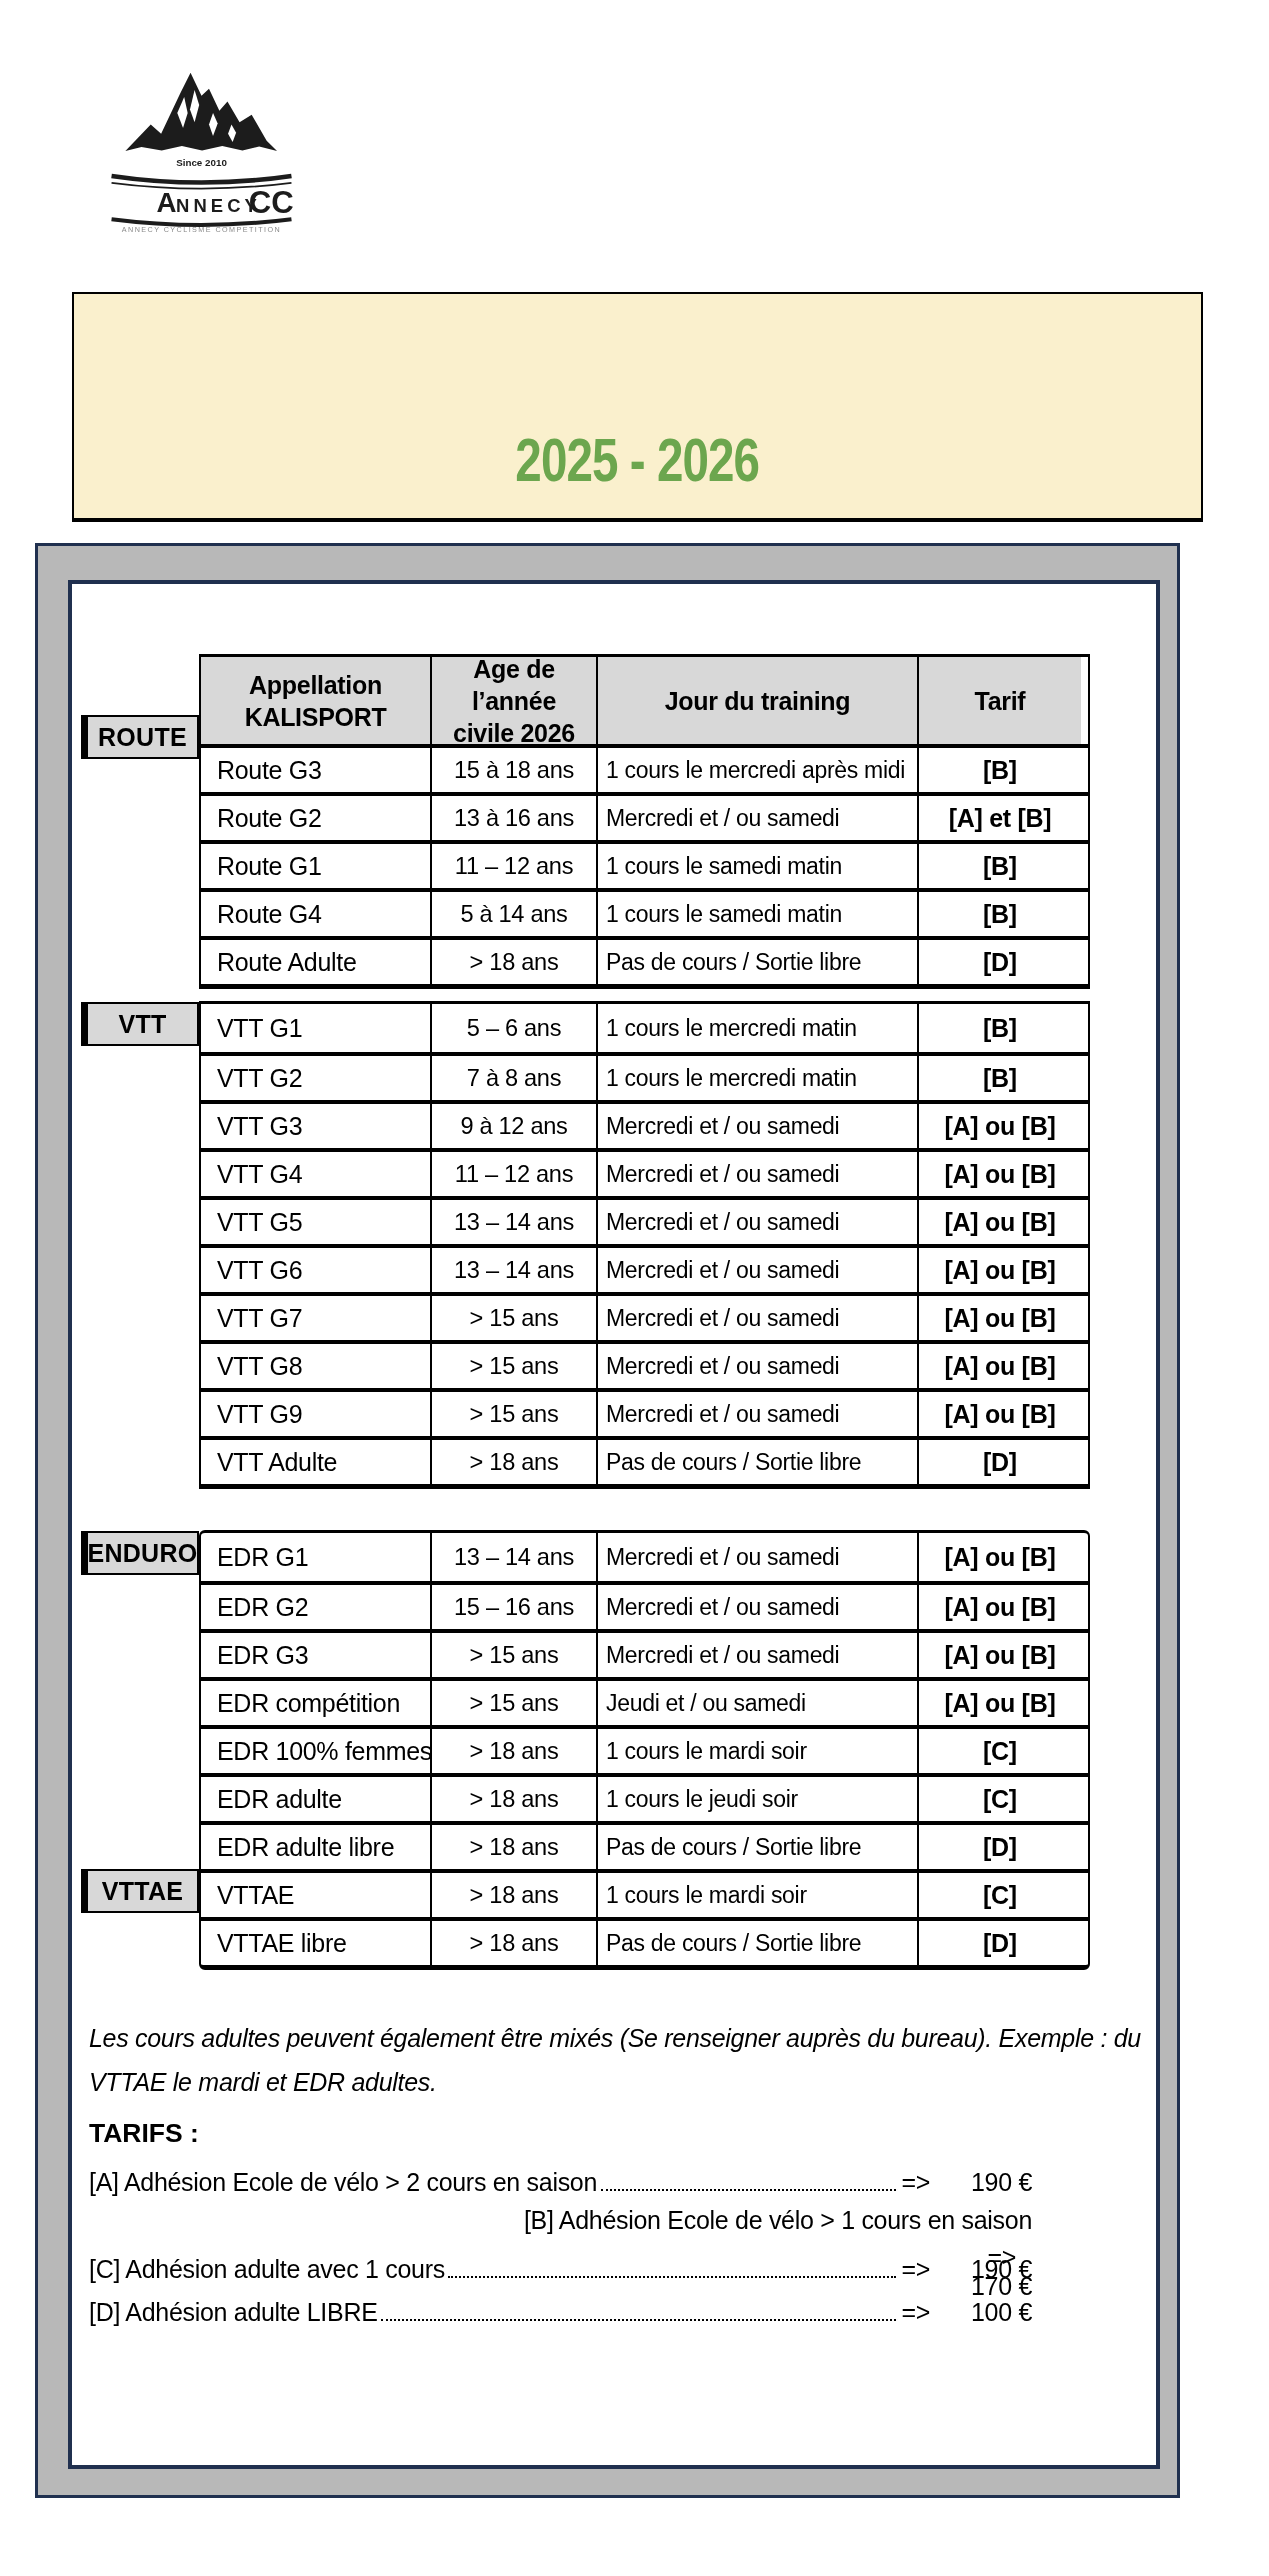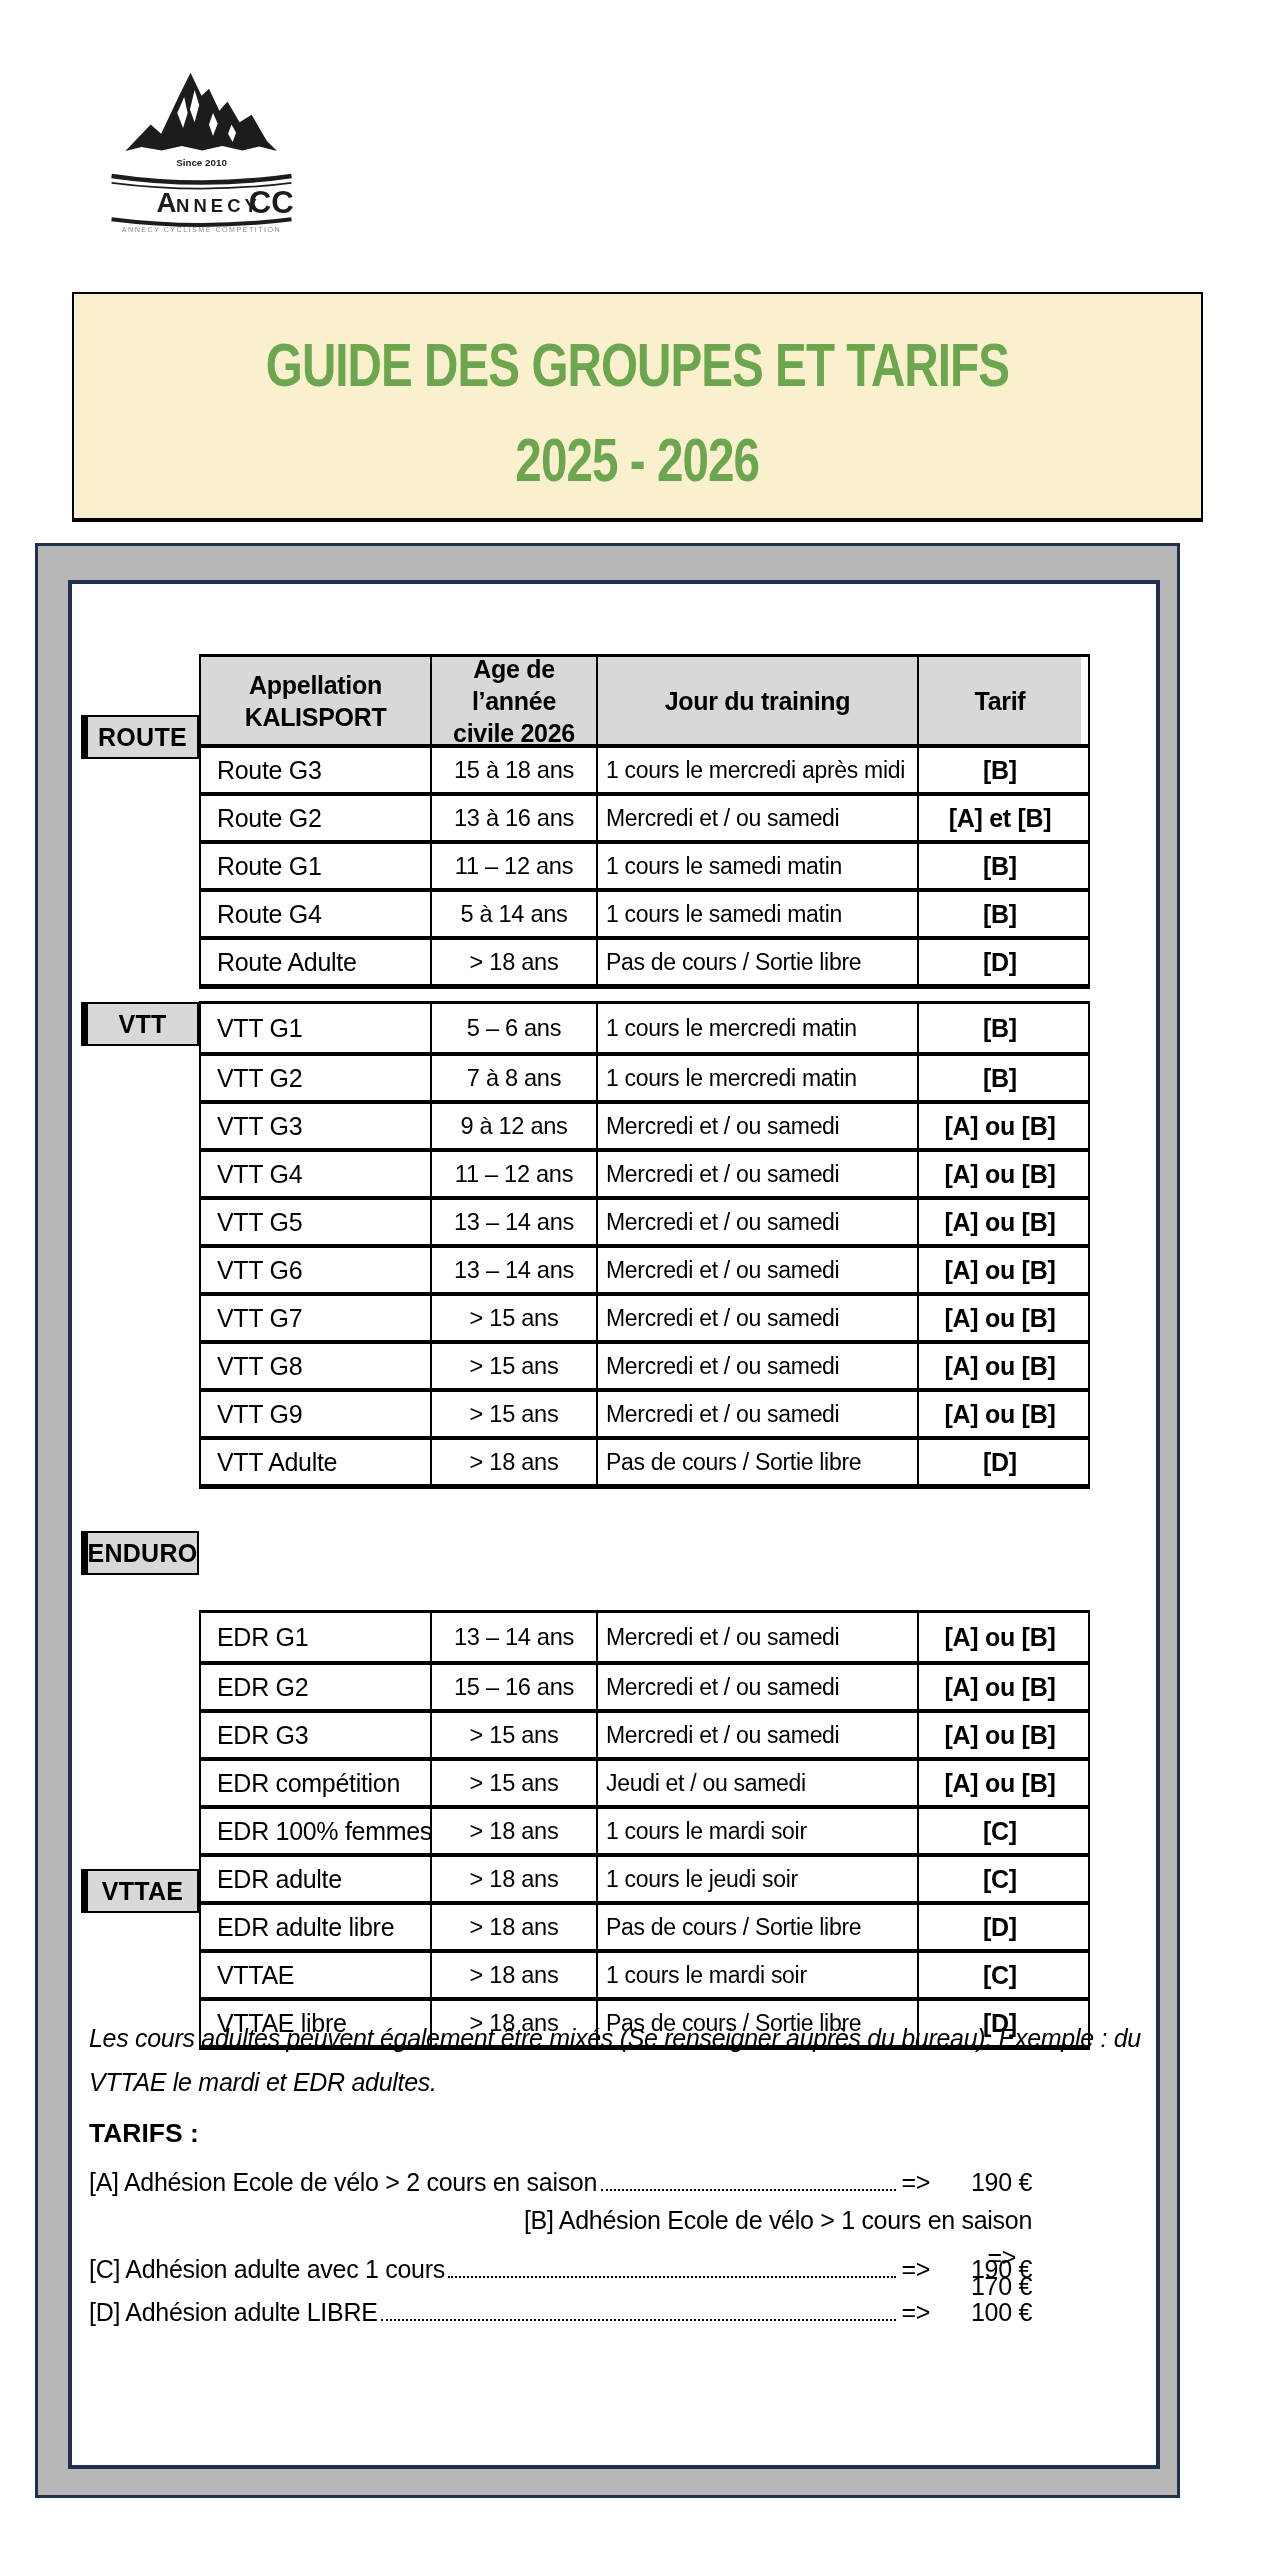--- a/index.html
+++ b/index.html
@@ -108,21 +108,20 @@
     <path d="M14,201 Q170,224 326,201" stroke="#1c1c1c" stroke-width="8" fill="none"></path>
     <path d="M14,213 Q170,233 326,213" stroke="#1c1c1c" stroke-width="3" fill="none"></path>
     <text x="92" y="264" font-size="48" font-weight="bold" fill="#1c1c1c">A</text>
     <text x="126" y="264" font-size="32" font-weight="bold" letter-spacing="7" fill="#1c1c1c">NNECY</text>
     <text x="252" y="266" font-size="54" font-weight="bold" fill="#1c1c1c">CC</text>
     <path d="M14,276 Q170,296 326,276" stroke="#1c1c1c" stroke-width="7" fill="none"></path>
     <text x="170" y="298" text-anchor="middle" font-size="12.5" letter-spacing="2.5" fill="#8a8a8a">ANNECY CYCLISME COMPETITION</text>
   </svg>
 
   <div class="banner">
-    <div class="line line1"><span>GUIDE DES GROUPES ET TARIFS</span></div>
     <div class="line line2"><span>2025 - 2026</span></div>
   </div>
 
   <div class="outer-frame"></div>
   <div class="inner-panel"></div>
 
   <div class="grid" style="top:622px;margin-top:32px;">
     <div class="tr head">
       <div class="td">Appellation
 KALISPORT</div>
@@ -221,21 +220,21 @@
     </div>
     <div class="tr">
       <div class="td name">VTT Adulte</div>
       <div class="td age">&gt; 18 ans</div>
       <div class="td jour">Pas de cours / Sortie libre</div>
       <div class="td tarif">[D]</div>
     </div>
   </div>
   <div class="side-label" style="top:1002px;">VTT</div>
 
-  <div class="grid" style="top:1610px;">
+  <div class="grid" style="top:1530px;border-radius:6px;">
     <div class="tr">
       <div class="td name">EDR G1</div>
       <div class="td age">13 – 14 ans</div>
       <div class="td jour">Mercredi et / ou samedi</div>
       <div class="td tarif">[A] ou [B]</div>
     </div>
     <div class="tr">
       <div class="td name">EDR G2</div>
       <div class="td age">15 – 16 ans</div>
       <div class="td jour">Mercredi et / ou samedi</div>

